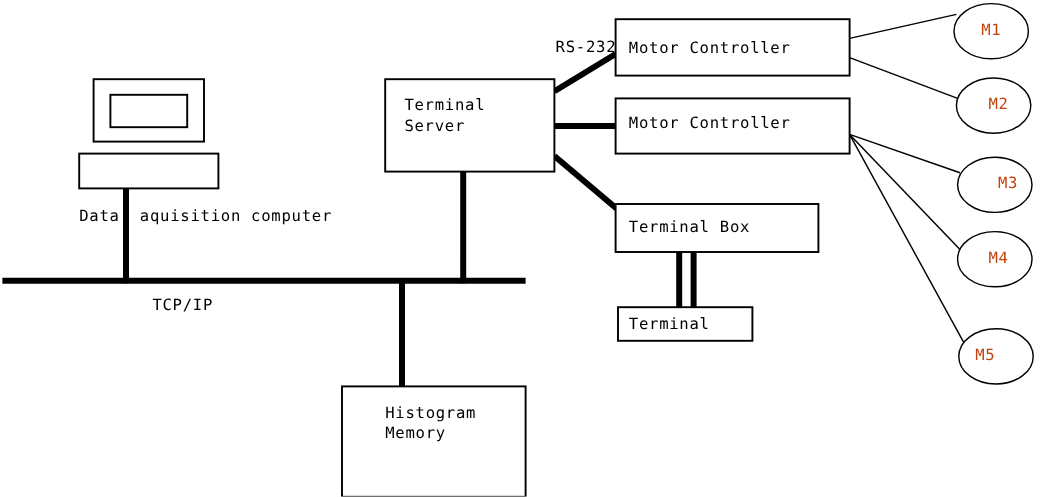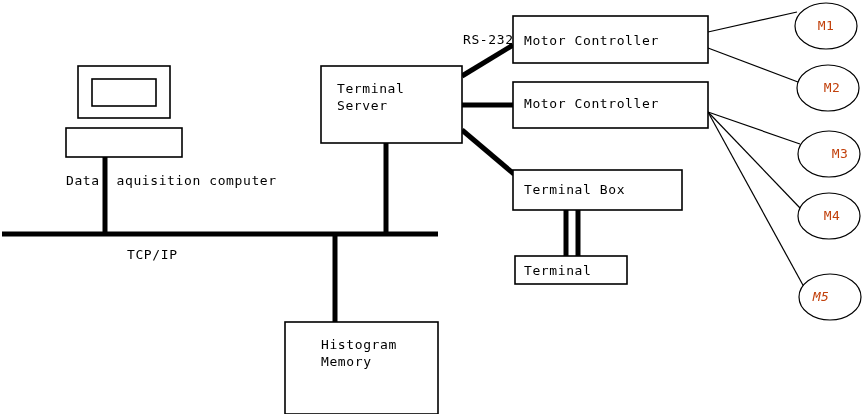--- a/index.html
+++ b/index.html
@@ -127,16 +127,16 @@
         <div class="node-label" style="left: 524px; top: 181px;">Terminal Box</div>
         <div class="node-label" style="left: 524px; top: 262px;">Terminal</div>
         <div class="node-label" style="left: 321px; top: 336px;">Histogram
 Memory</div>
       </div>
     <div id="motor-labels">
         <div class="ellipse-label" style="left: 795px; top: 18px; width: 62px;">M1</div>
         <div class="ellipse-label" style="left: 797px; top: 80px; width: 70px;">M2</div>
         <div class="ellipse-label" style="left: 798px; top: 146px; width: 84px;">M3</div>
         <div class="ellipse-label" style="left: 798px; top: 208px; width: 68px;">M4</div>
-        <div class="ellipse-label" style="left: 799px; top: 289px; width: 44px; font-style: italic;">M5</div>
+        <div class="ellipse-label" style="left: 799px; top: 289px; width: 44px;">M5</div>
       </div>
   </div>
 </div>
 
 </body></html>

